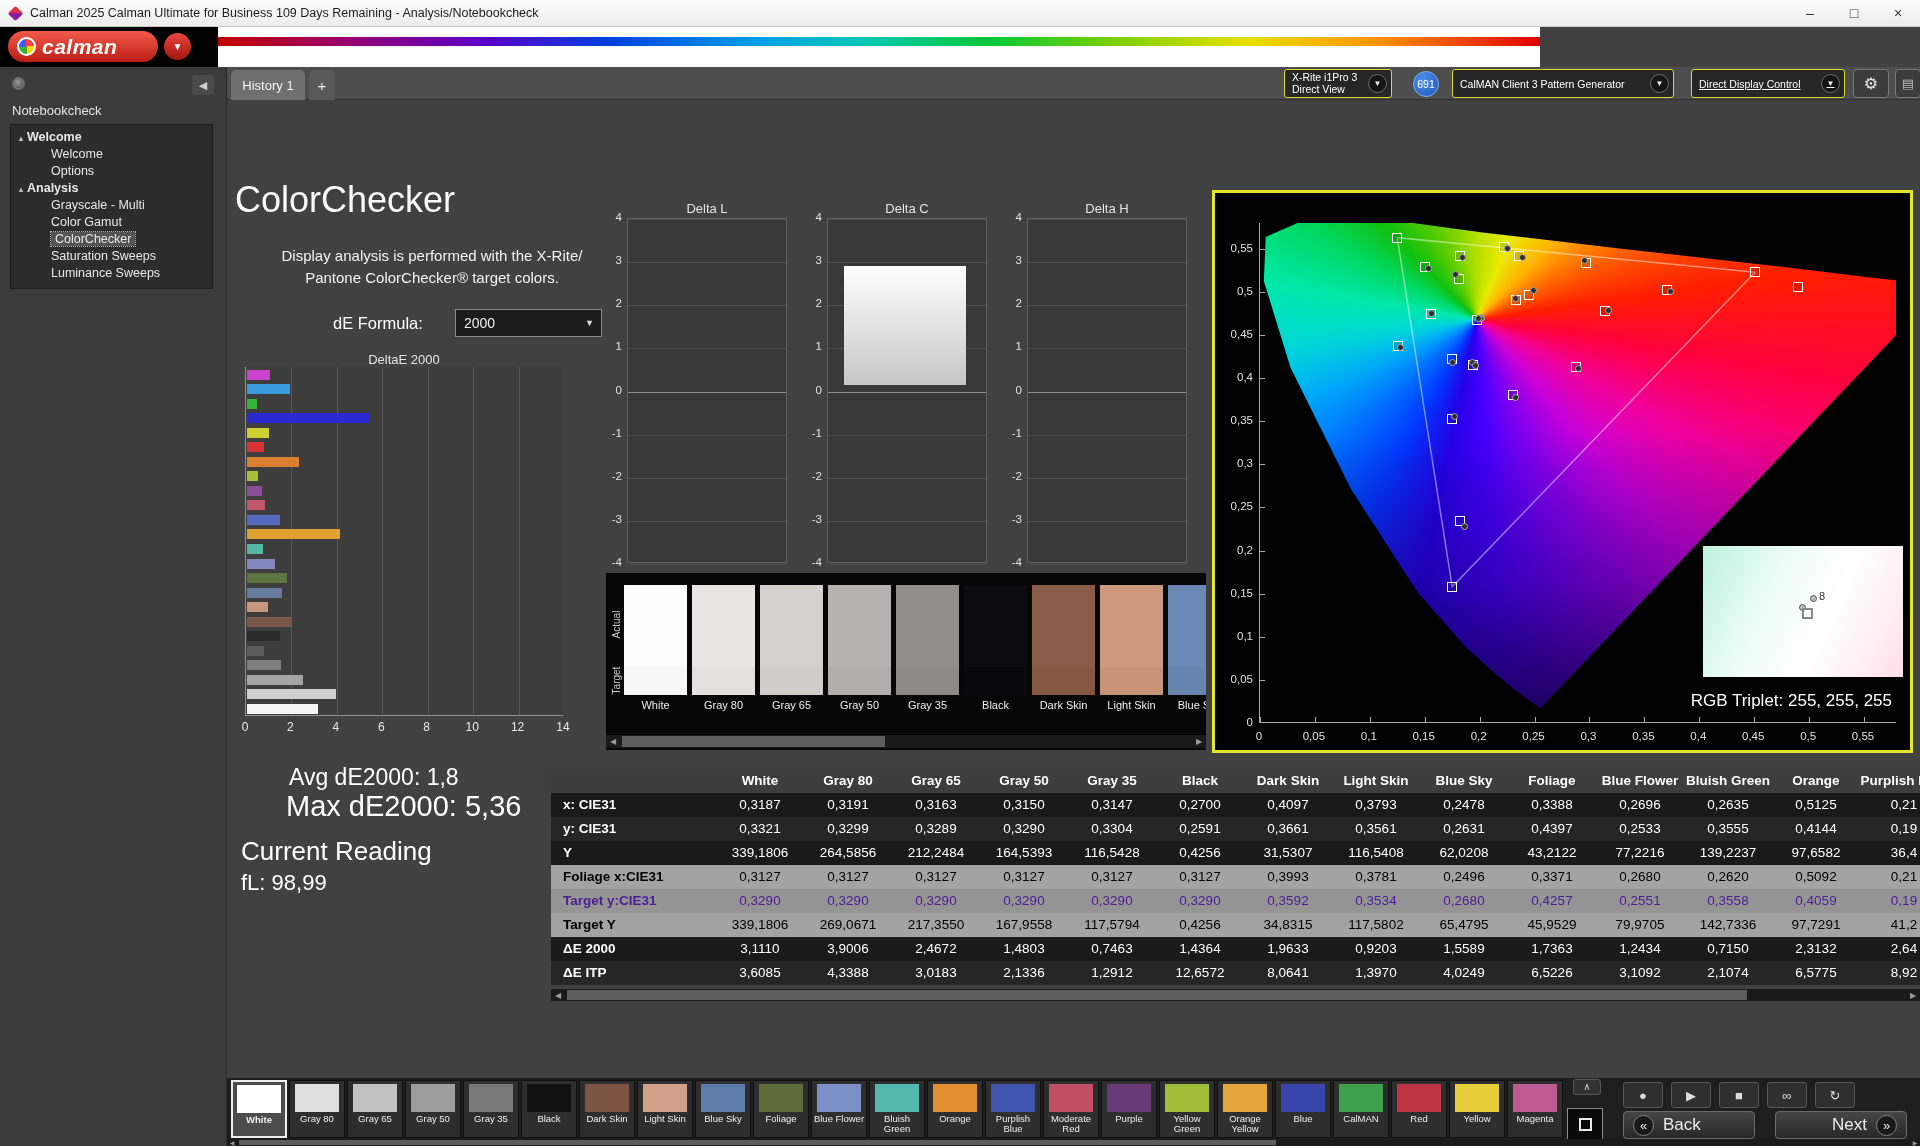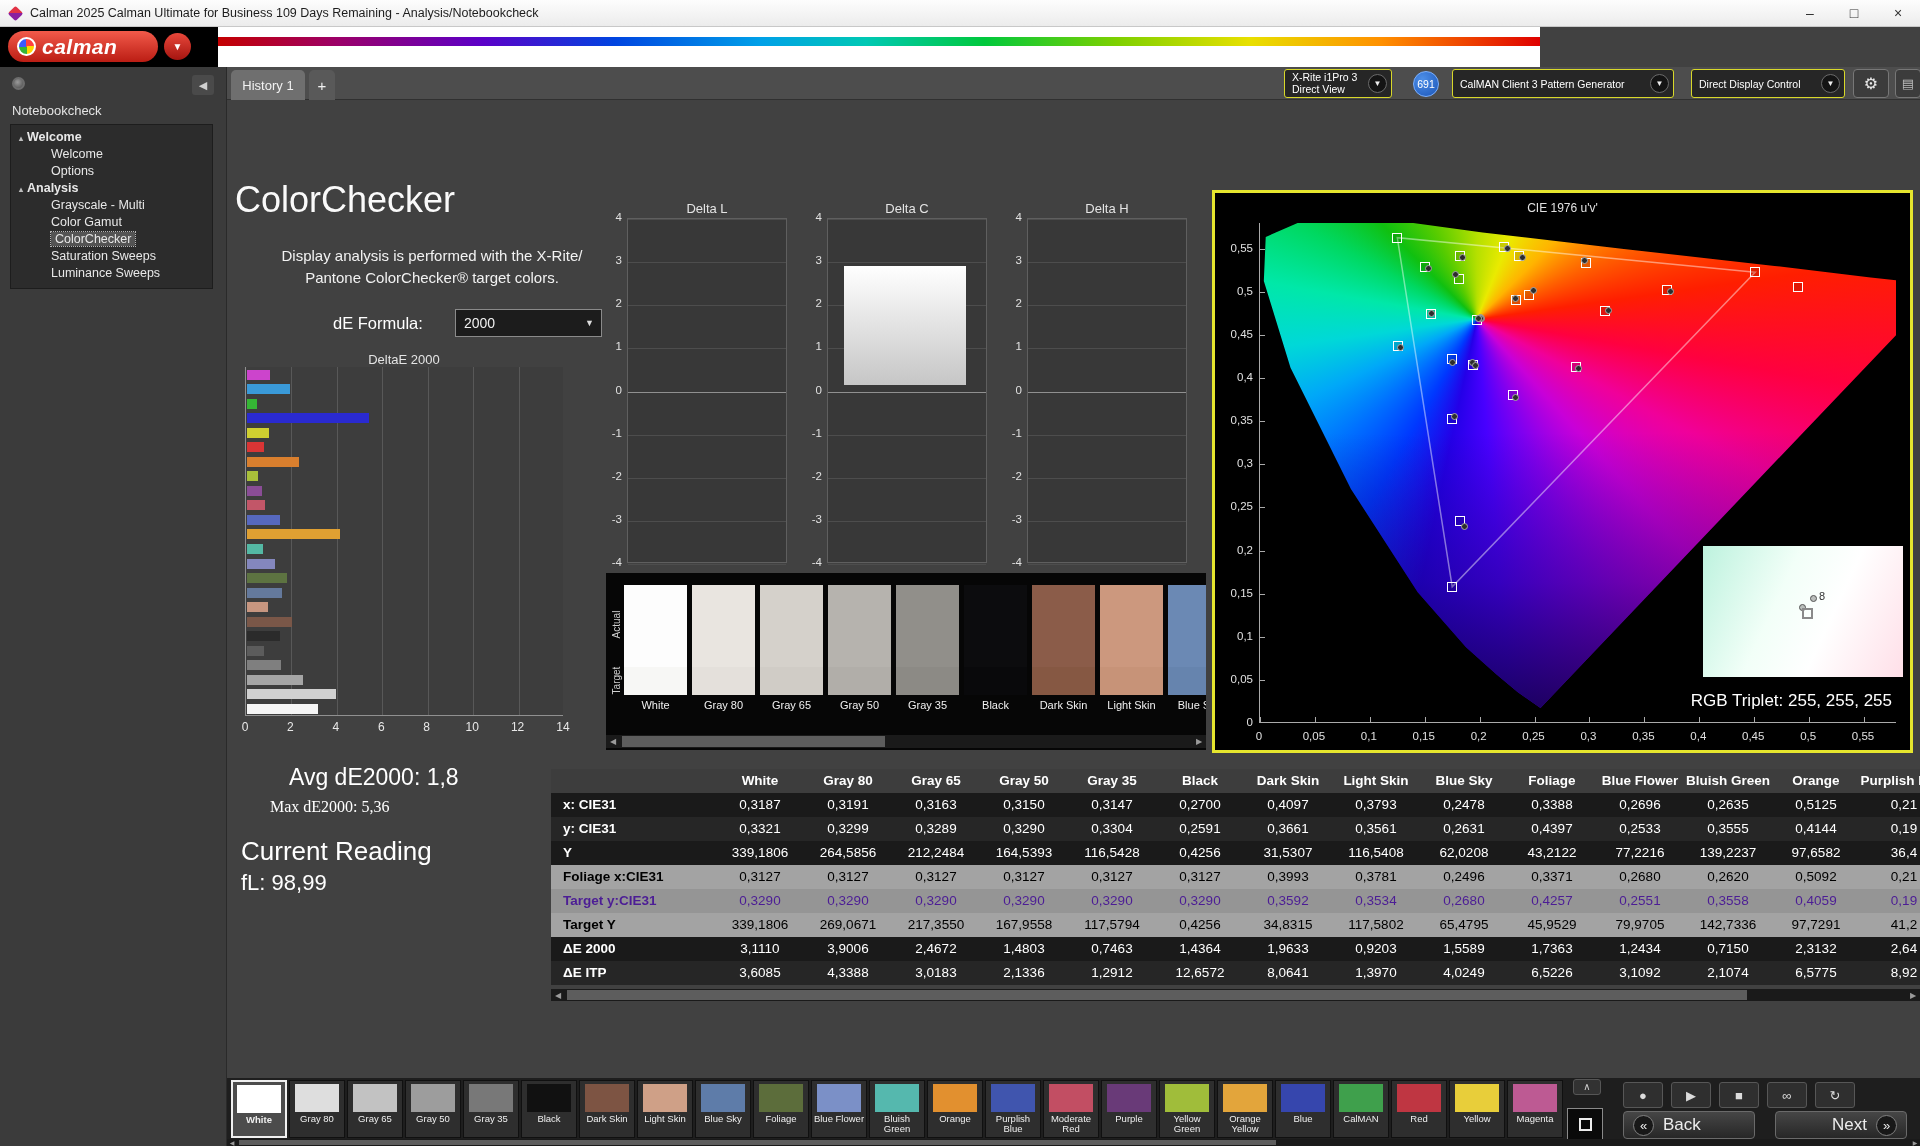--- a/index.html
+++ b/index.html
@@ -57,21 +57,21 @@
     border-radius:3px; color:#fff; display:flex; align-items:center; }
   .dd-2line { font-size:10.5px; line-height:11.5px; padding-left:7px; flex:1; white-space:nowrap; overflow:hidden;}
   .dd-one { font-size:10.5px; padding-left:7px; flex:1; white-space:nowrap; overflow:hidden; }
   .dd-caret { width:19px; height:19px; border-radius:50%; background:#141414; border:1px solid #6a6a6a;
     color:#eee; font-size:8px; display:flex; align-items:center; justify-content:center; margin:0 4px; flex:none;}
   .dd-meter { left:1057px; width:108px; }
   .badge { position:absolute; left:1186px; top:4px; width:26px; height:26px; border-radius:50%;
     background:radial-gradient(circle at 35% 30%, #4d8fe8, #1b55b8); border:1px solid #7ab0ff;
     color:#fff; font-size:10.5px; display:flex; align-items:center; justify-content:center; }
   .dd-source { left:1225px; width:222px; }
-  .dd-display { left:1464px; width:154px; }
+  .dd-display { left:1464px; width:154px;text-decoration:underline; }
   .iconbtn { position:absolute; top:2px; height:29px; background:#3c3c3c; border:1px solid #777;
     border-radius:4px; color:#e8e8e8; display:flex; align-items:center; justify-content:center; font-size:16px; }
   .gearbtn { left:1626px; width:36px; }
   .morebtn { left:1668px; width:26px; color:#bdbdbd; font-size:13px; }
 
   .content { position:absolute; inset:0; overflow:hidden; }
   .page-heading { position:absolute; left:8px; top:112px; font-size:36px; font-weight:400; color:#fafafa; }
   .page-desc { position:absolute; left:30px; top:178px; width:350px; text-align:center;
     font-size:15px; line-height:22px; color:#f2f2f2; }
   .formula-label { position:absolute; left:106px; top:247px; font-size:16.5px; color:#fff; }
@@ -136,21 +136,21 @@
   .cie-inset { position:absolute; left:488px; top:353px; width:200px; height:131px;
     background:linear-gradient(115deg,#bdf2de 0%, #f2fff8 38%, #ffffff 62%, #ffdfe8 100%); }
   .inset-dot { position:absolute; width:7px; height:7px; border-radius:50%; border:1.5px solid #555; background:rgba(70,70,70,0.35); }
   .inset-sq { position:absolute; width:11px; height:11px; border:2px solid #8a8a8a; }
   .inset-8 { position:absolute; left:116px; top:44px; font-size:11px; color:#333; }
   .rgb-triplet { position:absolute; right:18px; top:498px; font-size:17px; color:#fff; }
 
   
   .readings { position:absolute; left:14px; top:696px; width:340px; color:#fff; }
   .r-avg { margin-left:48px; font-size:23px; line-height:29px; }
-  .r-max { margin-left:29px; font-size:16px; line-height:29px;font-family:Liberation Serif, serif; }
+  .r-max { margin-left:45px; font-size:29px; line-height:29px; }
   .r-cur { margin-top:14px; font-size:26px; line-height:32px; }
   .r-xy  { margin-top:4px; font-size:22px; line-height:30px; }
   .r-xy .gap { display:inline-block; width:42px; }
   .r-fl  { font-size:22px; line-height:32px; }
   .r-cd  { font-size:22px; line-height:32px; }
 
   
   .tablewrap { position:absolute; left:324px; top:702px; right:0; height:218px; overflow:hidden; }
   .trow { display:flex; height:24px; line-height:24px; font-size:13.5px; white-space:nowrap; }
   .tlabel { width:165px; flex:none; padding-left:12px; font-weight:bold; text-align:left; overflow:hidden; }
@@ -444,21 +444,20 @@
       </div>
       <div class="scrollbar strip-scroll">
         <span class="sb-arrow">◀</span>
         <div class="sb-track">
             <div class="sb-thumb" style="left:2px;width:46%"></div>
           </div>
         <span class="sb-arrow">▶</span>
       </div>
 
       <div class="cie-panel">
-        <div class="cie-title">CIE 1976 u'v'</div>
         <div class="cie-yaxis">
             <div class="cie-ylab" style="top: 493px;">0</div>
             <div class="cie-ylab" style="top: 449.897px;">0,05</div>
             <div class="cie-ylab" style="top: 406.793px;">0,1</div>
             <div class="cie-ylab" style="top: 363.69px;">0,15</div>
             <div class="cie-ylab" style="top: 320.586px;">0,2</div>
             <div class="cie-ylab" style="top: 277.483px;">0,25</div>
             <div class="cie-ylab" style="top: 234.379px;">0,3</div>
             <div class="cie-ylab" style="top: 191.276px;">0,35</div>
             <div class="cie-ylab" style="top: 148.172px;">0,4</div>

